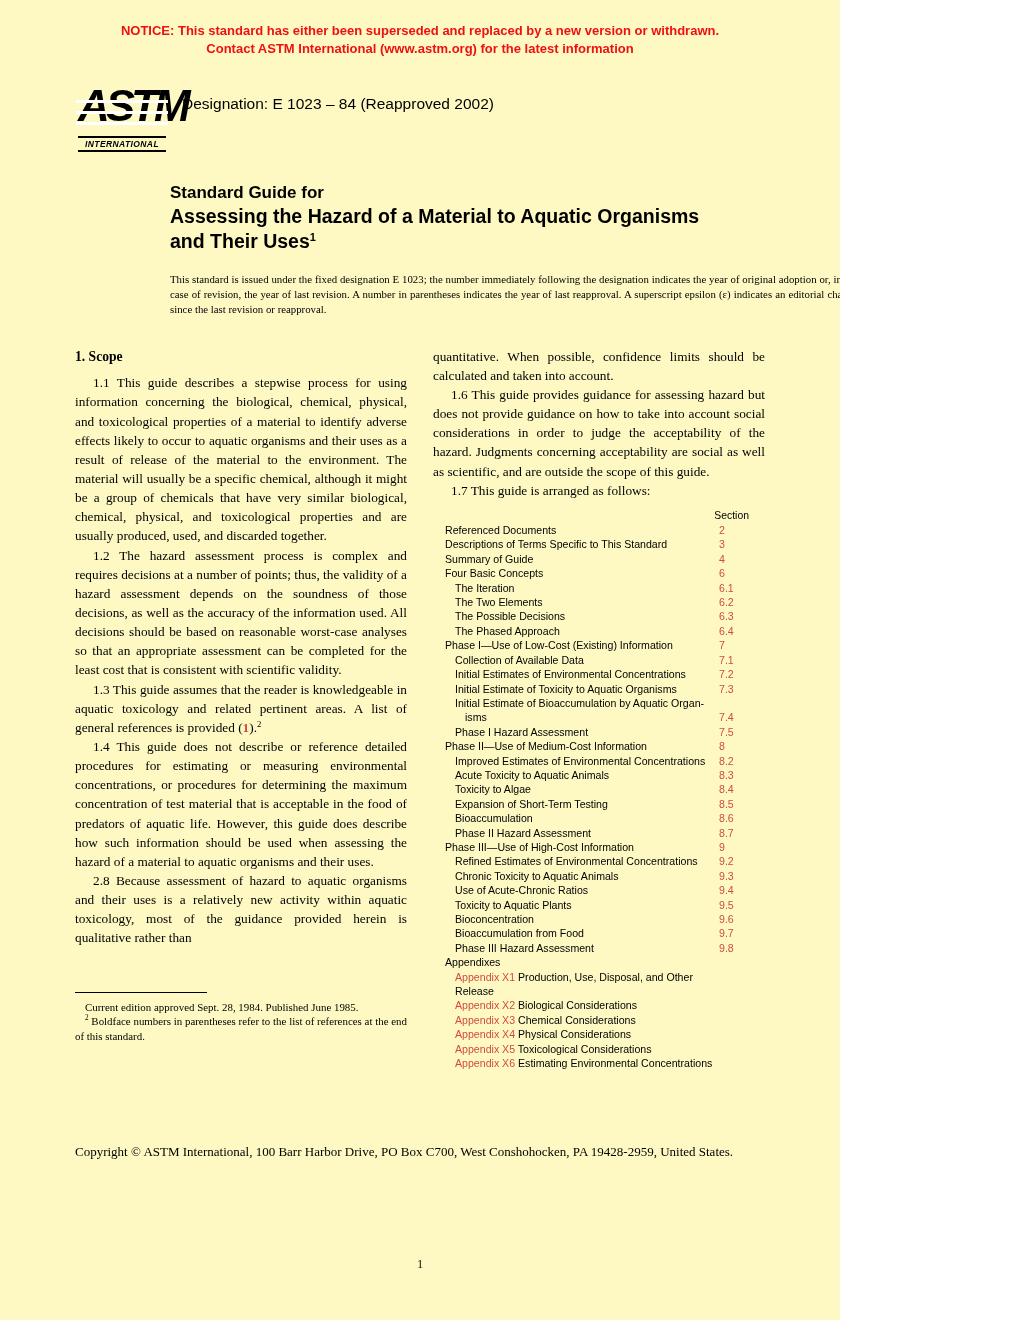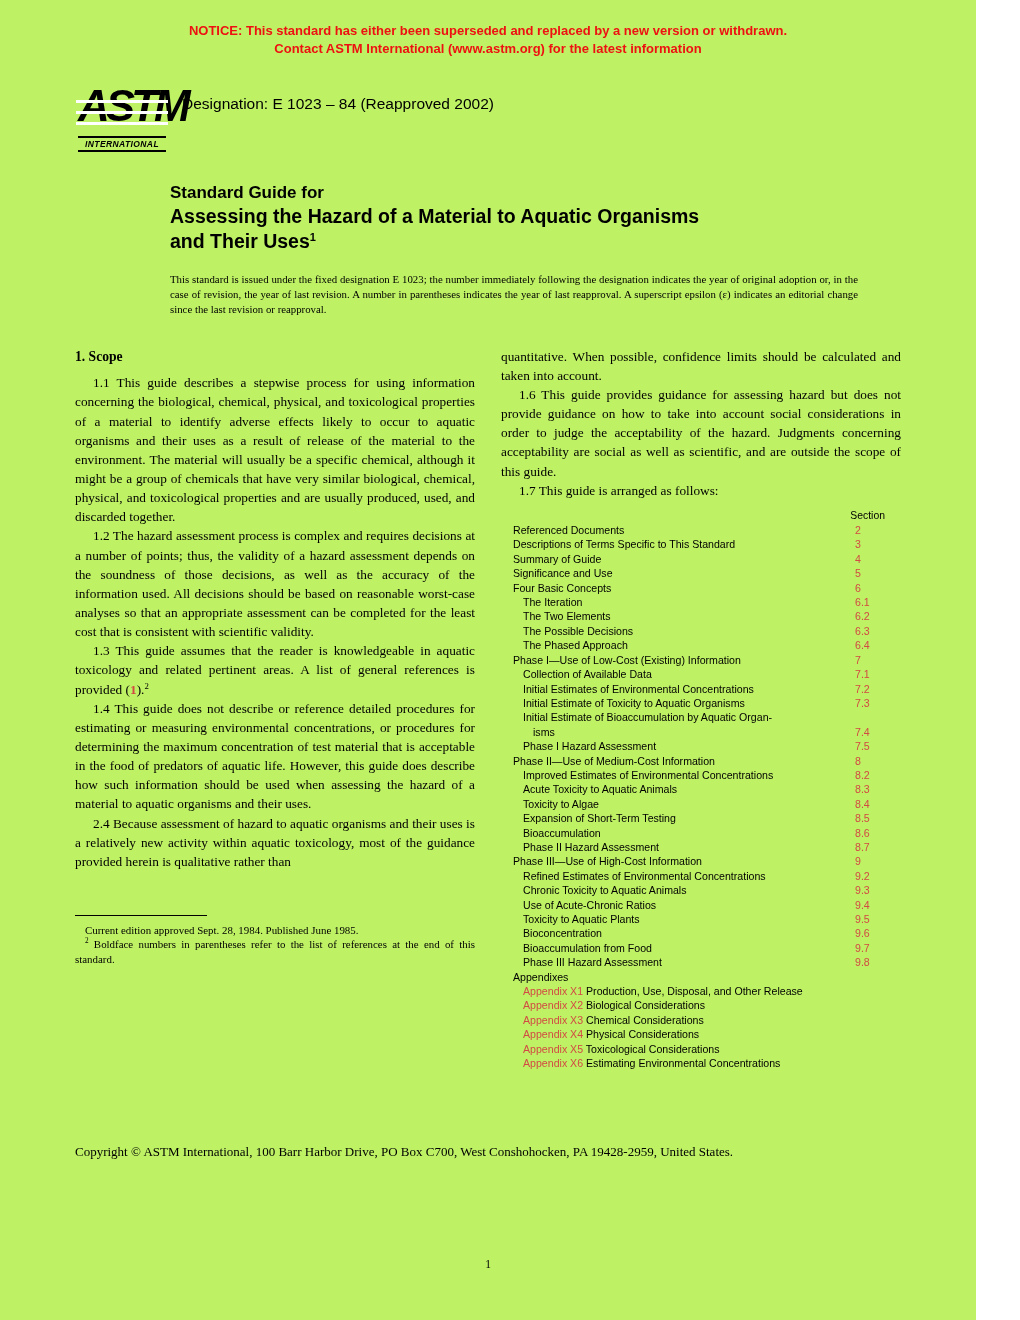--- a/index.html
+++ b/index.html
@@ -2,21 +2,21 @@
 <html style="--notice-red: #ee1111; --link-red: #d24a43;"><head>
 <meta charset="utf-8">
 <style>
   * { margin:0; padding:0; box-sizing:border-box; }
   html,body { background:#ffffff; }
   body {
     width:1020px; height:1320px;
     font-family:"Liberation Serif", serif;
     color:#000;
   }
-  .page { position:relative; width:976px; height:1320px; background:#bef264; overflow:hidden; }
+  .page { position:relative; width:840px; height:1320px; background:#fef9c3; overflow:hidden; }
 
   
   .notice {
     padding-top:22px;
     text-align:center;
     font-family:"Liberation Sans", sans-serif;
     font-weight:bold;
     font-size:13px;
     line-height:1.35;
     color:var(--notice-red, #ee1111);
@@ -128,21 +128,21 @@
   <div class="issuance">This standard is issued under the fixed designation E 1023; the number immediately following the designation indicates the year of original adoption or, in the case of revision, the year of last revision. A number in parentheses indicates the year of last reapproval. A superscript epsilon (ε) indicates an editorial change since the last revision or reapproval.</div>
 
   <div class="columns">
 
     <div class="col">
       <div class="scope-heading">1.  Scope</div>
       <p>1.1 This guide describes a stepwise process for using information concerning the biological, chemical, physical, and toxicological properties of a material to identify adverse effects likely to occur to aquatic organisms and their uses as a result of release of the material to the environment. The material will usually be a specific chemical, although it might be a group of chemicals that have very similar biological, chemical, physical, and toxicological properties and are usually produced, used, and discarded together.</p>
       <p>1.2 The hazard assessment process is complex and requires decisions at a number of points; thus, the validity of a hazard assessment depends on the soundness of those decisions, as well as the accuracy of the information used. All decisions should be based on reasonable worst-case analyses so that an appropriate assessment can be completed for the least cost that is consistent with scientific validity.</p>
       <p><span>1.3 This guide assumes that the reader is knowledgeable in aquatic toxicology and related pertinent areas. A list of general references is provided (</span><span class="ref-red">1</span><span>).</span><sup>2</sup></p>
       <p>1.4 This guide does not describe or reference detailed procedures for estimating or measuring environmental concentrations, or procedures for determining the maximum concentration of test material that is acceptable in the food of predators of aquatic life. However, this guide does describe how such information should be used when assessing the hazard of a material to aquatic organisms and their uses.</p>
-      <p>2.4 Because assessment of hazard to aquatic organisms and their uses is a relatively new activity within aquatic toxicology, most of the guidance provided herein is qualitative rather than</p>
+      <p>2.8 Because assessment of hazard to aquatic organisms and their uses is a relatively new activity within aquatic toxicology, most of the guidance provided herein is qualitative rather than</p>
 
       <div class="fn-block">
         <div class="fn-sep"></div>
         <p>Current edition approved Sept. 28, 1984. Published June 1985.</p>
         <p><sup>2</sup><span> Boldface numbers in parentheses refer to the list of references at the end of this standard.</span></p>
       </div>
     </div>
 
     <div class="col">
       <p class="no-indent">quantitative. When possible, confidence limits should be calculated and taken into account.</p>
@@ -158,24 +158,20 @@
             </div>
             <div class="toc-row i0">
               <span class="toc-label">Descriptions of Terms Specific to This Standard</span>
               <span class="toc-sec">3</span>
             </div>
             <div class="toc-row i0">
               <span class="toc-label">Summary of Guide</span>
               <span class="toc-sec">4</span>
             </div>
             <div class="toc-row i0">
-              <span class="toc-label">Significance and Use</span>
-              <span class="toc-sec">5</span>
-            </div>
-            <div class="toc-row i0">
               <span class="toc-label">Four Basic Concepts</span>
               <span class="toc-sec">6</span>
             </div>
             <div class="toc-row i1">
               <span class="toc-label">The Iteration</span>
               <span class="toc-sec">6.1</span>
             </div>
             <div class="toc-row i1">
               <span class="toc-label">The Two Elements</span>
               <span class="toc-sec">6.2</span>

